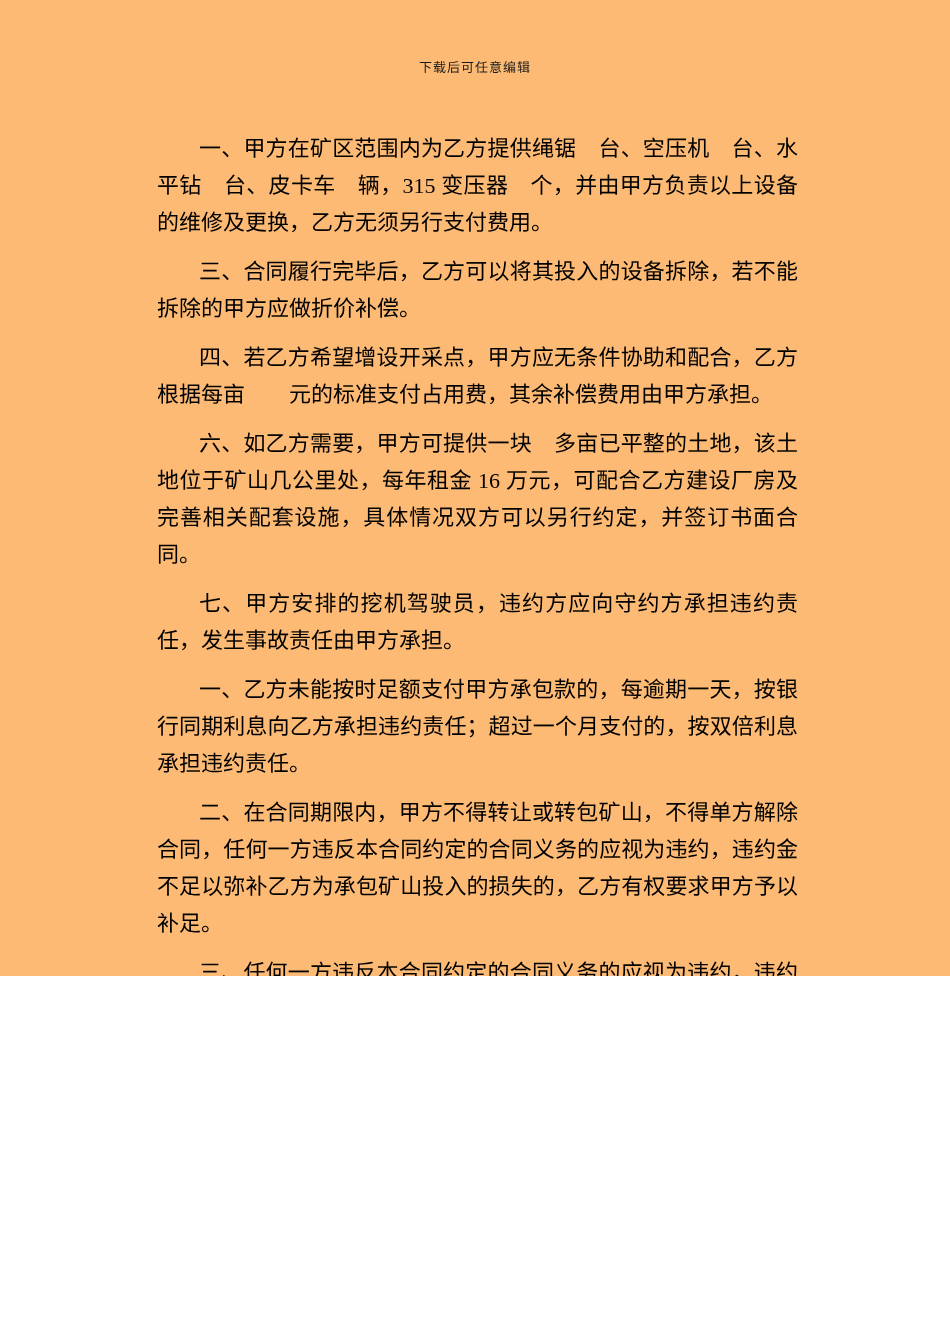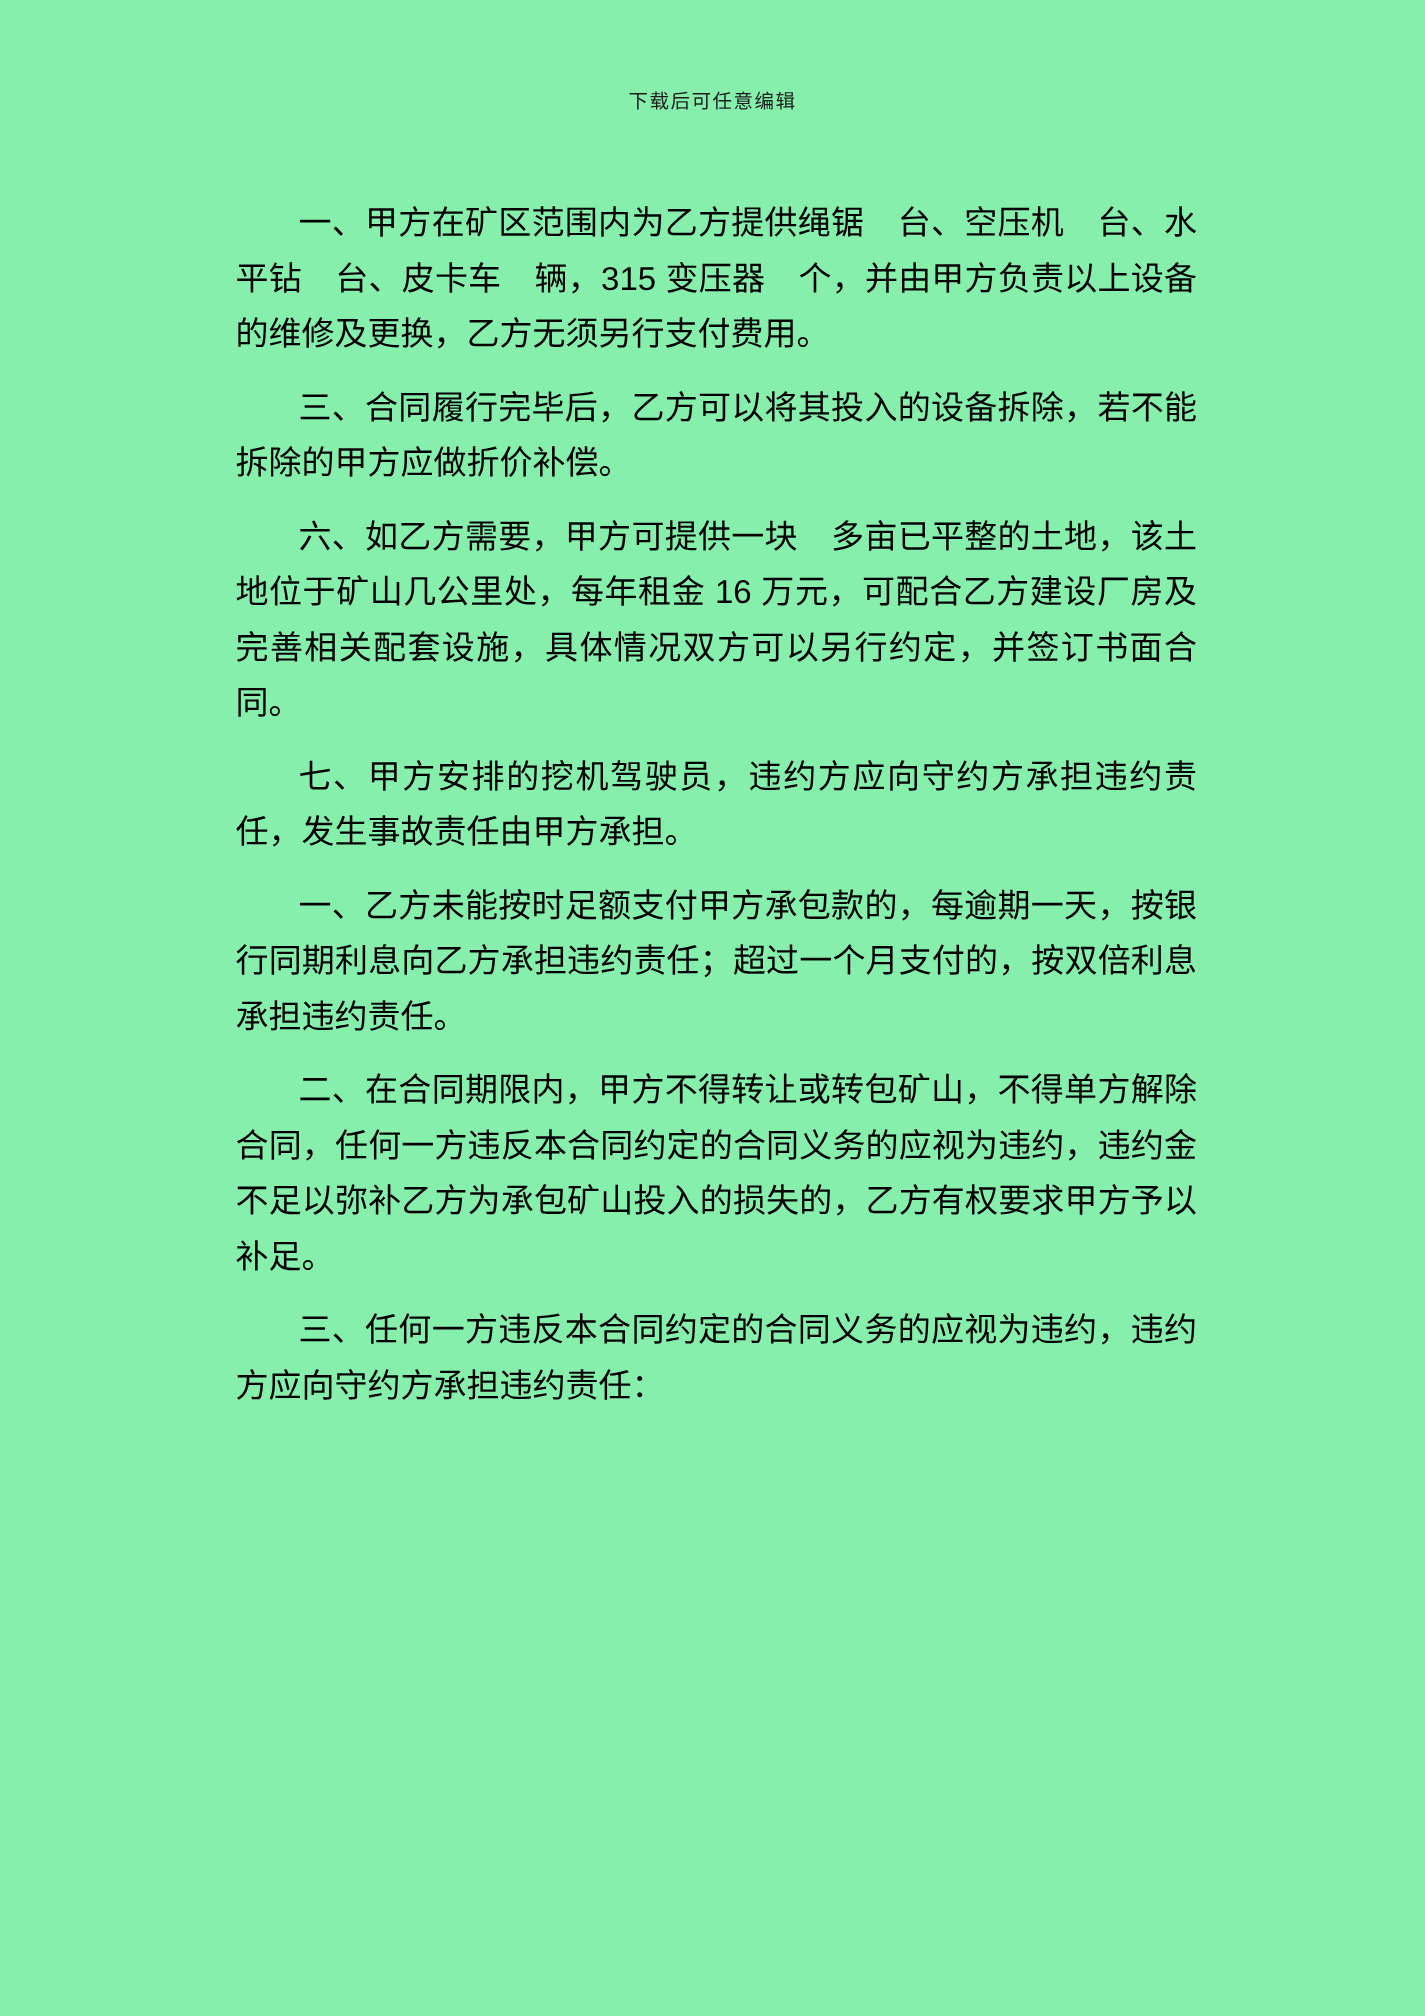--- a/index.html
+++ b/index.html
@@ -3,24 +3,24 @@
 <meta charset="utf-8">
 <style>
   html, body {
     margin: 0;
     padding: 0;
     background: #ffffff;
   }
   .page {
     position: relative;
     width: 950px;
-    height: 1344px;
-    background: #86efac;
+    height: 976px;
+    background: #fdba74;
     overflow: hidden;
-    font-family: Liberation Sans, sans-serif;
+    font-family: Liberation Serif, serif;
   }
   .watermark-header {
     position: absolute;
     top: 60px;
     left: 0;
     width: 950px;
     text-align: center;
     font-size: 13px;
     line-height: 16px;
     color: #1c1c1c;
@@ -50,20 +50,21 @@
 </head>
 <body>
 
 <div class="page">
 
   <div class="watermark-header">下载后可任意编辑</div>
 
   <div class="doc-body">
     <p class="para">一、甲方在矿区范围内为乙方提供绳锯　台、空压机　台、水平钻　台、皮卡车　辆，315 变压器　个，并由甲方负责以上设备的维修及更换，乙方无须另行支付费用。</p>
     <p class="para">三、合同履行完毕后，乙方可以将其投入的设备拆除，若不能拆除的甲方应做折价补偿。</p>
+    <p class="para">四、若乙方希望增设开采点，甲方应无条件协助和配合，乙方根据每亩　　元的标准支付占用费，其余补偿费用由甲方承担。</p>
     <p class="para">六、如乙方需要，甲方可提供一块　多亩已平整的土地，该土地位于矿山几公里处，每年租金 16 万元，可配合乙方建设厂房及完善相关配套设施，具体情况双方可以另行约定，并签订书面合同。</p>
     <p class="para">七、甲方安排的挖机驾驶员，违约方应向守约方承担违约责任，发生事故责任由甲方承担。</p>
     <p class="para">一、乙方未能按时足额支付甲方承包款的，每逾期一天，按银行同期利息向乙方承担违约责任；超过一个月支付的，按双倍利息承担违约责任。</p>
     <p class="para">二、在合同期限内，甲方不得转让或转包矿山，不得单方解除合同，任何一方违反本合同约定的合同义务的应视为违约，违约金不足以弥补乙方为承包矿山投入的损失的，乙方有权要求甲方予以补足。</p>
     <p class="para">三、任何一方违反本合同约定的合同义务的应视为违约，违约方应向守约方承担违约责任：</p>
   </div>
 
 </div>
 
 </body></html>

